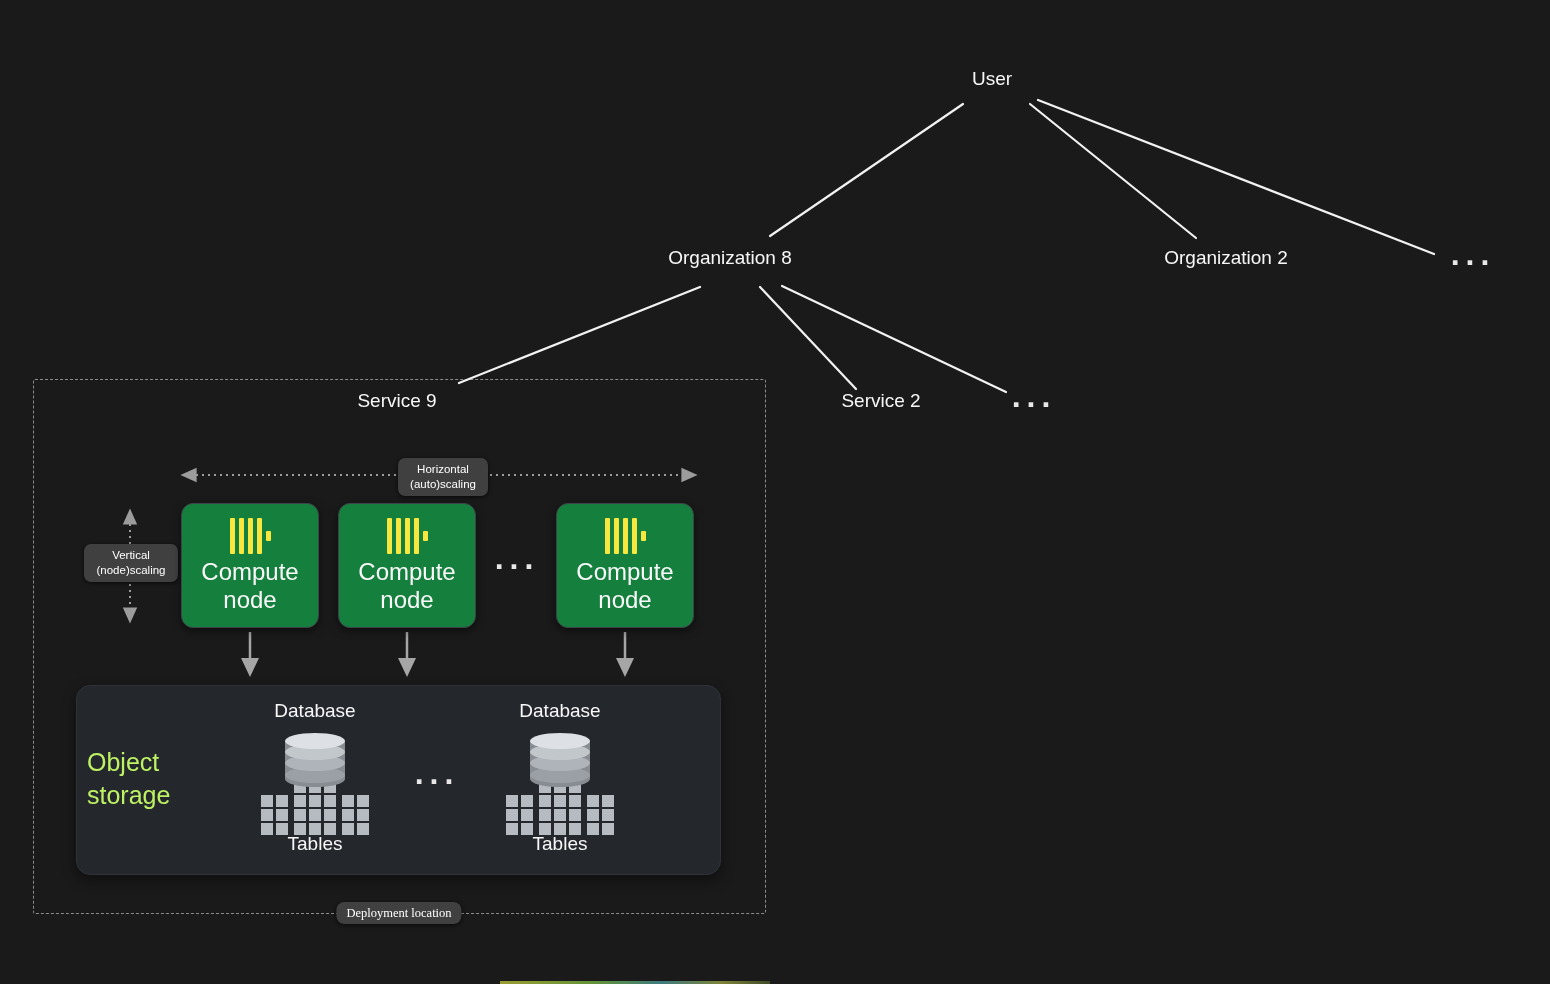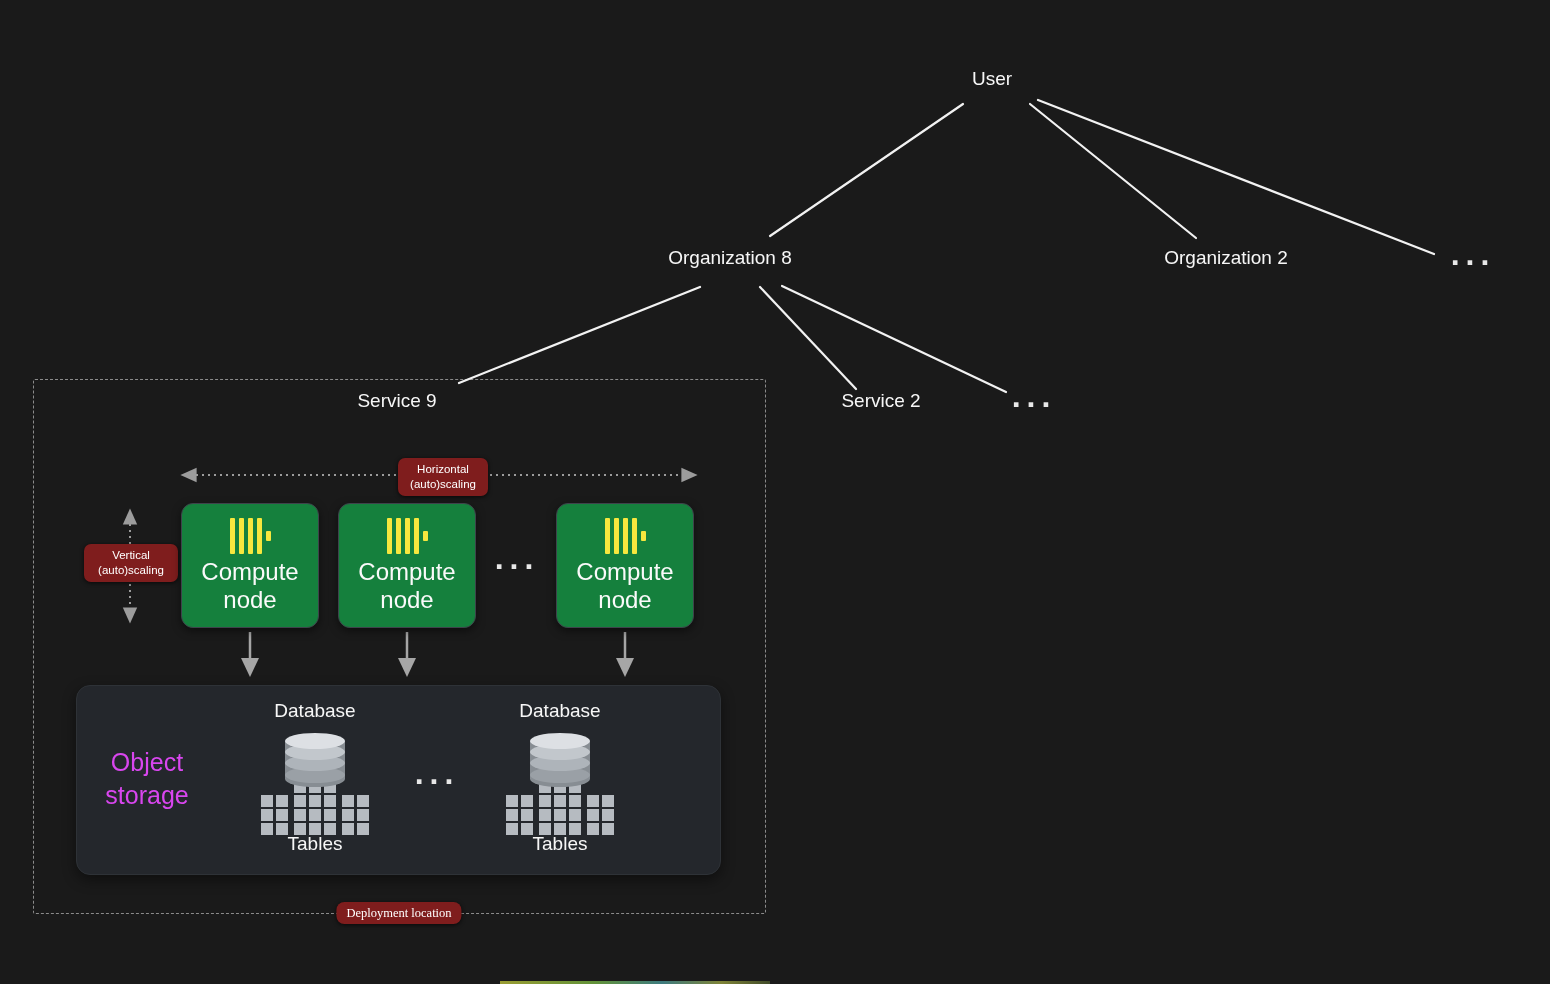--- a/index.html
+++ b/index.html
@@ -40,21 +40,21 @@
     transform: translateX(-50%);
     font-size: 32px;
     font-weight: 700;
     letter-spacing: 6px;
     color: #e8e8e8;
     white-space: nowrap;
   }
   .pill {
     position: absolute;
     transform: translateX(-50%);
-    background: #7f1d1d;
+    background: #404040;
     border-radius: 7px;
     color: #ffffff;
     text-align: center;
     font-size: 11.5px;
     line-height: 1.3;
     padding: 4px 6px;
     box-shadow: 0 1px 4px rgba(0,0,0,0.7);
   }
   .pill.deployment {
     font-size: 12.5px;
@@ -94,24 +94,24 @@
     border: 1px solid #2e3237;
     border-radius: 14px;
     box-shadow: 0 5px 14px rgba(0,0,0,0.45);
     box-sizing: border-box;
   }
   .storage-title {
     position: absolute;
     left: 147px; top: 746px;
     transform: translateX(-50%);
     width: 120px;
-    text-align: center;
+    text-align: left;
     font-size: 25px;
     line-height: 1.3;
-    color: #d946ef;
+    color: #bef264;
   }
   .abs { position: absolute; }
   .bottom-strip {
     position: absolute;
     left: 500px; bottom: 0;
     width: 270px; height: 3px;
     background: linear-gradient(90deg, #a8ab35 0%, #6aa03c 35%, #42868a 60%, #8a8f3a 82%, #44502a 100%);
     opacity: 0.9;
   }
 </style>
@@ -156,21 +156,21 @@
   <div class="lbl" style="left:992px; top:68px">User</div>
   <div class="lbl" style="left:730px; top:247px">Organization 8</div>
   <div class="lbl" style="left:1226px; top:247px">Organization 2</div>
   <div class="ellipsis" style="left:1473px; top:236px">...</div>
 
   <div class="lbl" style="left:397px; top:390px">Service 9</div>
   <div class="lbl" style="left:881px; top:390px">Service 2</div>
   <div class="ellipsis" style="left:1034px; top:378px">...</div>
 
   <div class="pill" style="left:443px; top:458px; width:78px">Horizontal (auto)scaling</div>
-  <div class="pill" style="left:131px; top:544px; width:82px">Vertical (auto)scaling</div>
+  <div class="pill" style="left:131px; top:544px; width:82px">Vertical (node)scaling</div>
 
   <div class="compute-card" style="left:181px">
     <svg width="44" height="38" viewBox="0 0 44 38" aria-hidden="true">
       <g fill="#f7e73e">
         <rect x="2" y="1" width="5" height="36" rx="1"></rect>
         <rect x="11" y="1" width="5" height="36" rx="1"></rect>
         <rect x="20" y="1" width="5" height="36" rx="1"></rect>
         <rect x="29" y="1" width="5" height="36" rx="1"></rect>
         <rect x="38" y="14" width="5" height="10" rx="1"></rect>
       </g>

